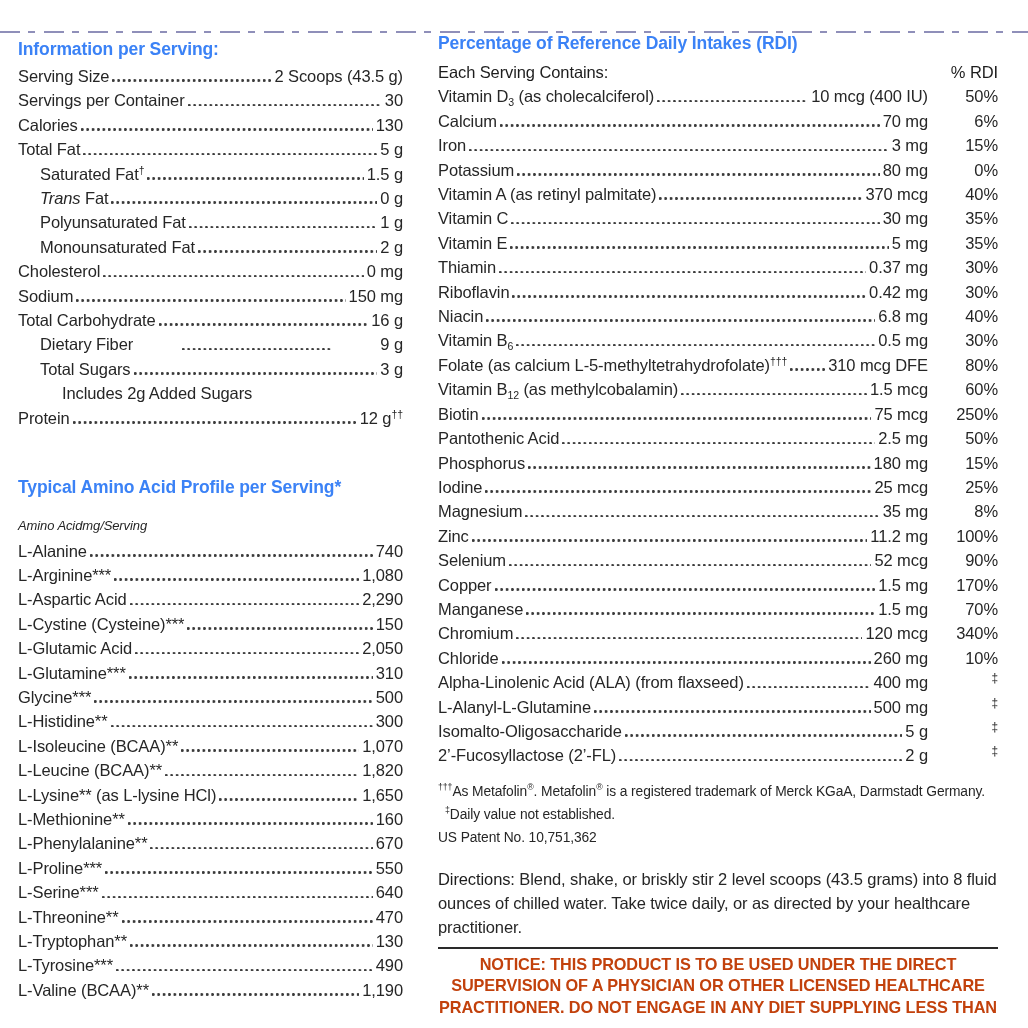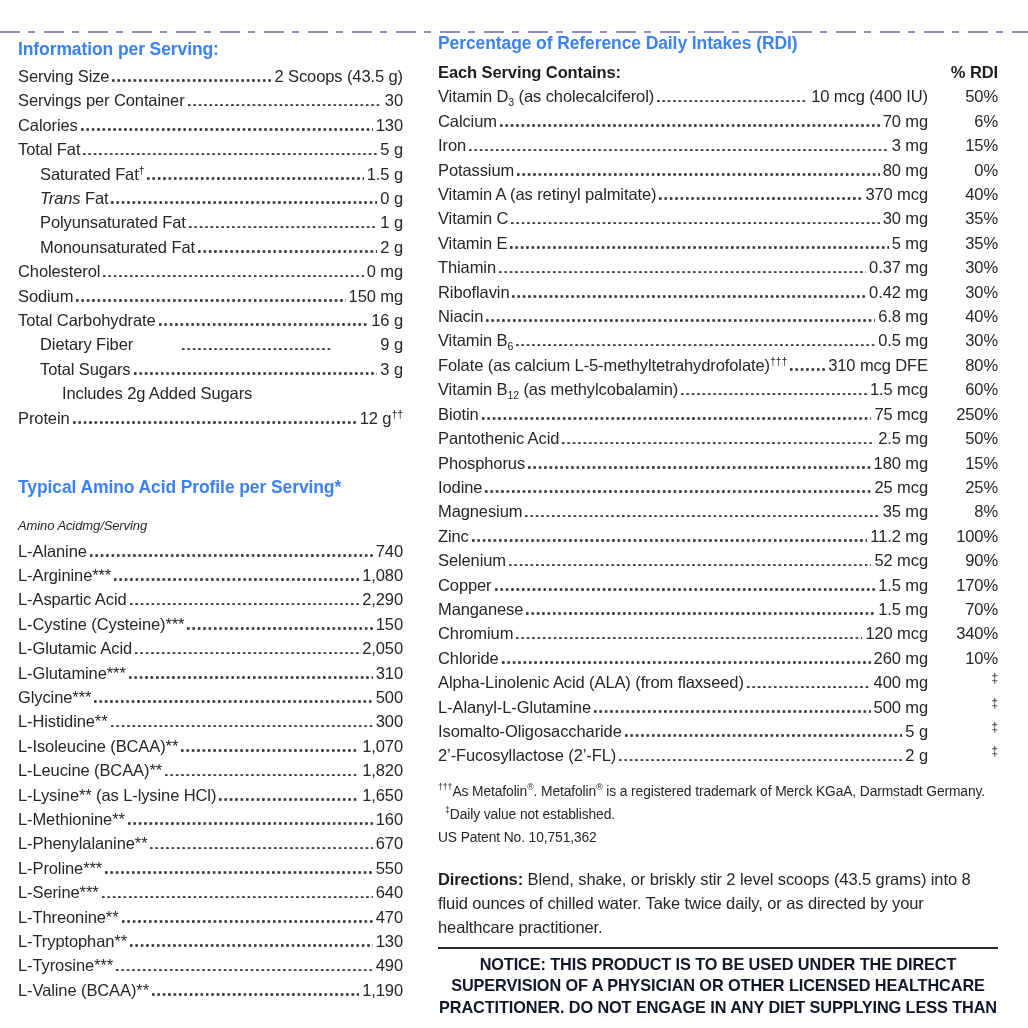--- a/index.html
+++ b/index.html
@@ -24,34 +24,34 @@
     background-size:5.4px 2.6px; background-repeat:repeat-x; background-position:left bottom; }
 
   sup { font-size:64%; line-height:0; }
   sub { font-size:64%; line-height:0; }
 
   .section-amino { margin-top:46px; }
   .section-amino .h1 { margin-bottom:16px; }
   .amino-header { display:flex; justify-content:flex-start; font-size:13px; line-height:24.4px;font-style:italic; }
 
   .rdi-title { margin-bottom:6px; }
-  .rdi-header { display:flex; align-items:baseline; font-weight:bold; font-size:16.5px; line-height:24.4px; color:#1d1d1d; }
+  .rdi-header { display:flex; align-items:baseline; font-weight:normal; font-size:16.5px; line-height:24.4px; color:#1d1d1d; }
   .rdi-header .spacer { flex:1; }
   .pct { width:70px; flex:0 0 70px; text-align:right; white-space:nowrap; }
   .pct sup { font-size:72%; }
 
   .footnotes { margin-top:12px; }
   .fn { font-size:13.8px; line-height:23px; }
 
   .directions { margin-top:18px; font-size:16.5px; line-height:24px; }
-  .directions .dir-label { font-weight:bold; color:#1d1d1d; }
+  .directions .dir-label { font-weight:normal; color:#1d1d1d; }
 
   .notice-rule { margin-top:8px; border-top:2px solid #2a2a2a; }
   .notice { margin-top:5px; height:62px; overflow:hidden;
-    font-weight:bold; font-size:16.3px; line-height:21.5px; text-align:center; color:#0f172a; }
+    font-weight:bold; font-size:16.3px; line-height:21.5px; text-align:center; color:#c2410c; }
 </style>
 </head>
 <body>
 
 <div class="cutline"></div>
 
 <div class="col-left">
 
   <div class="section-info">
     <div class="h1">Information per Serving:</div>

